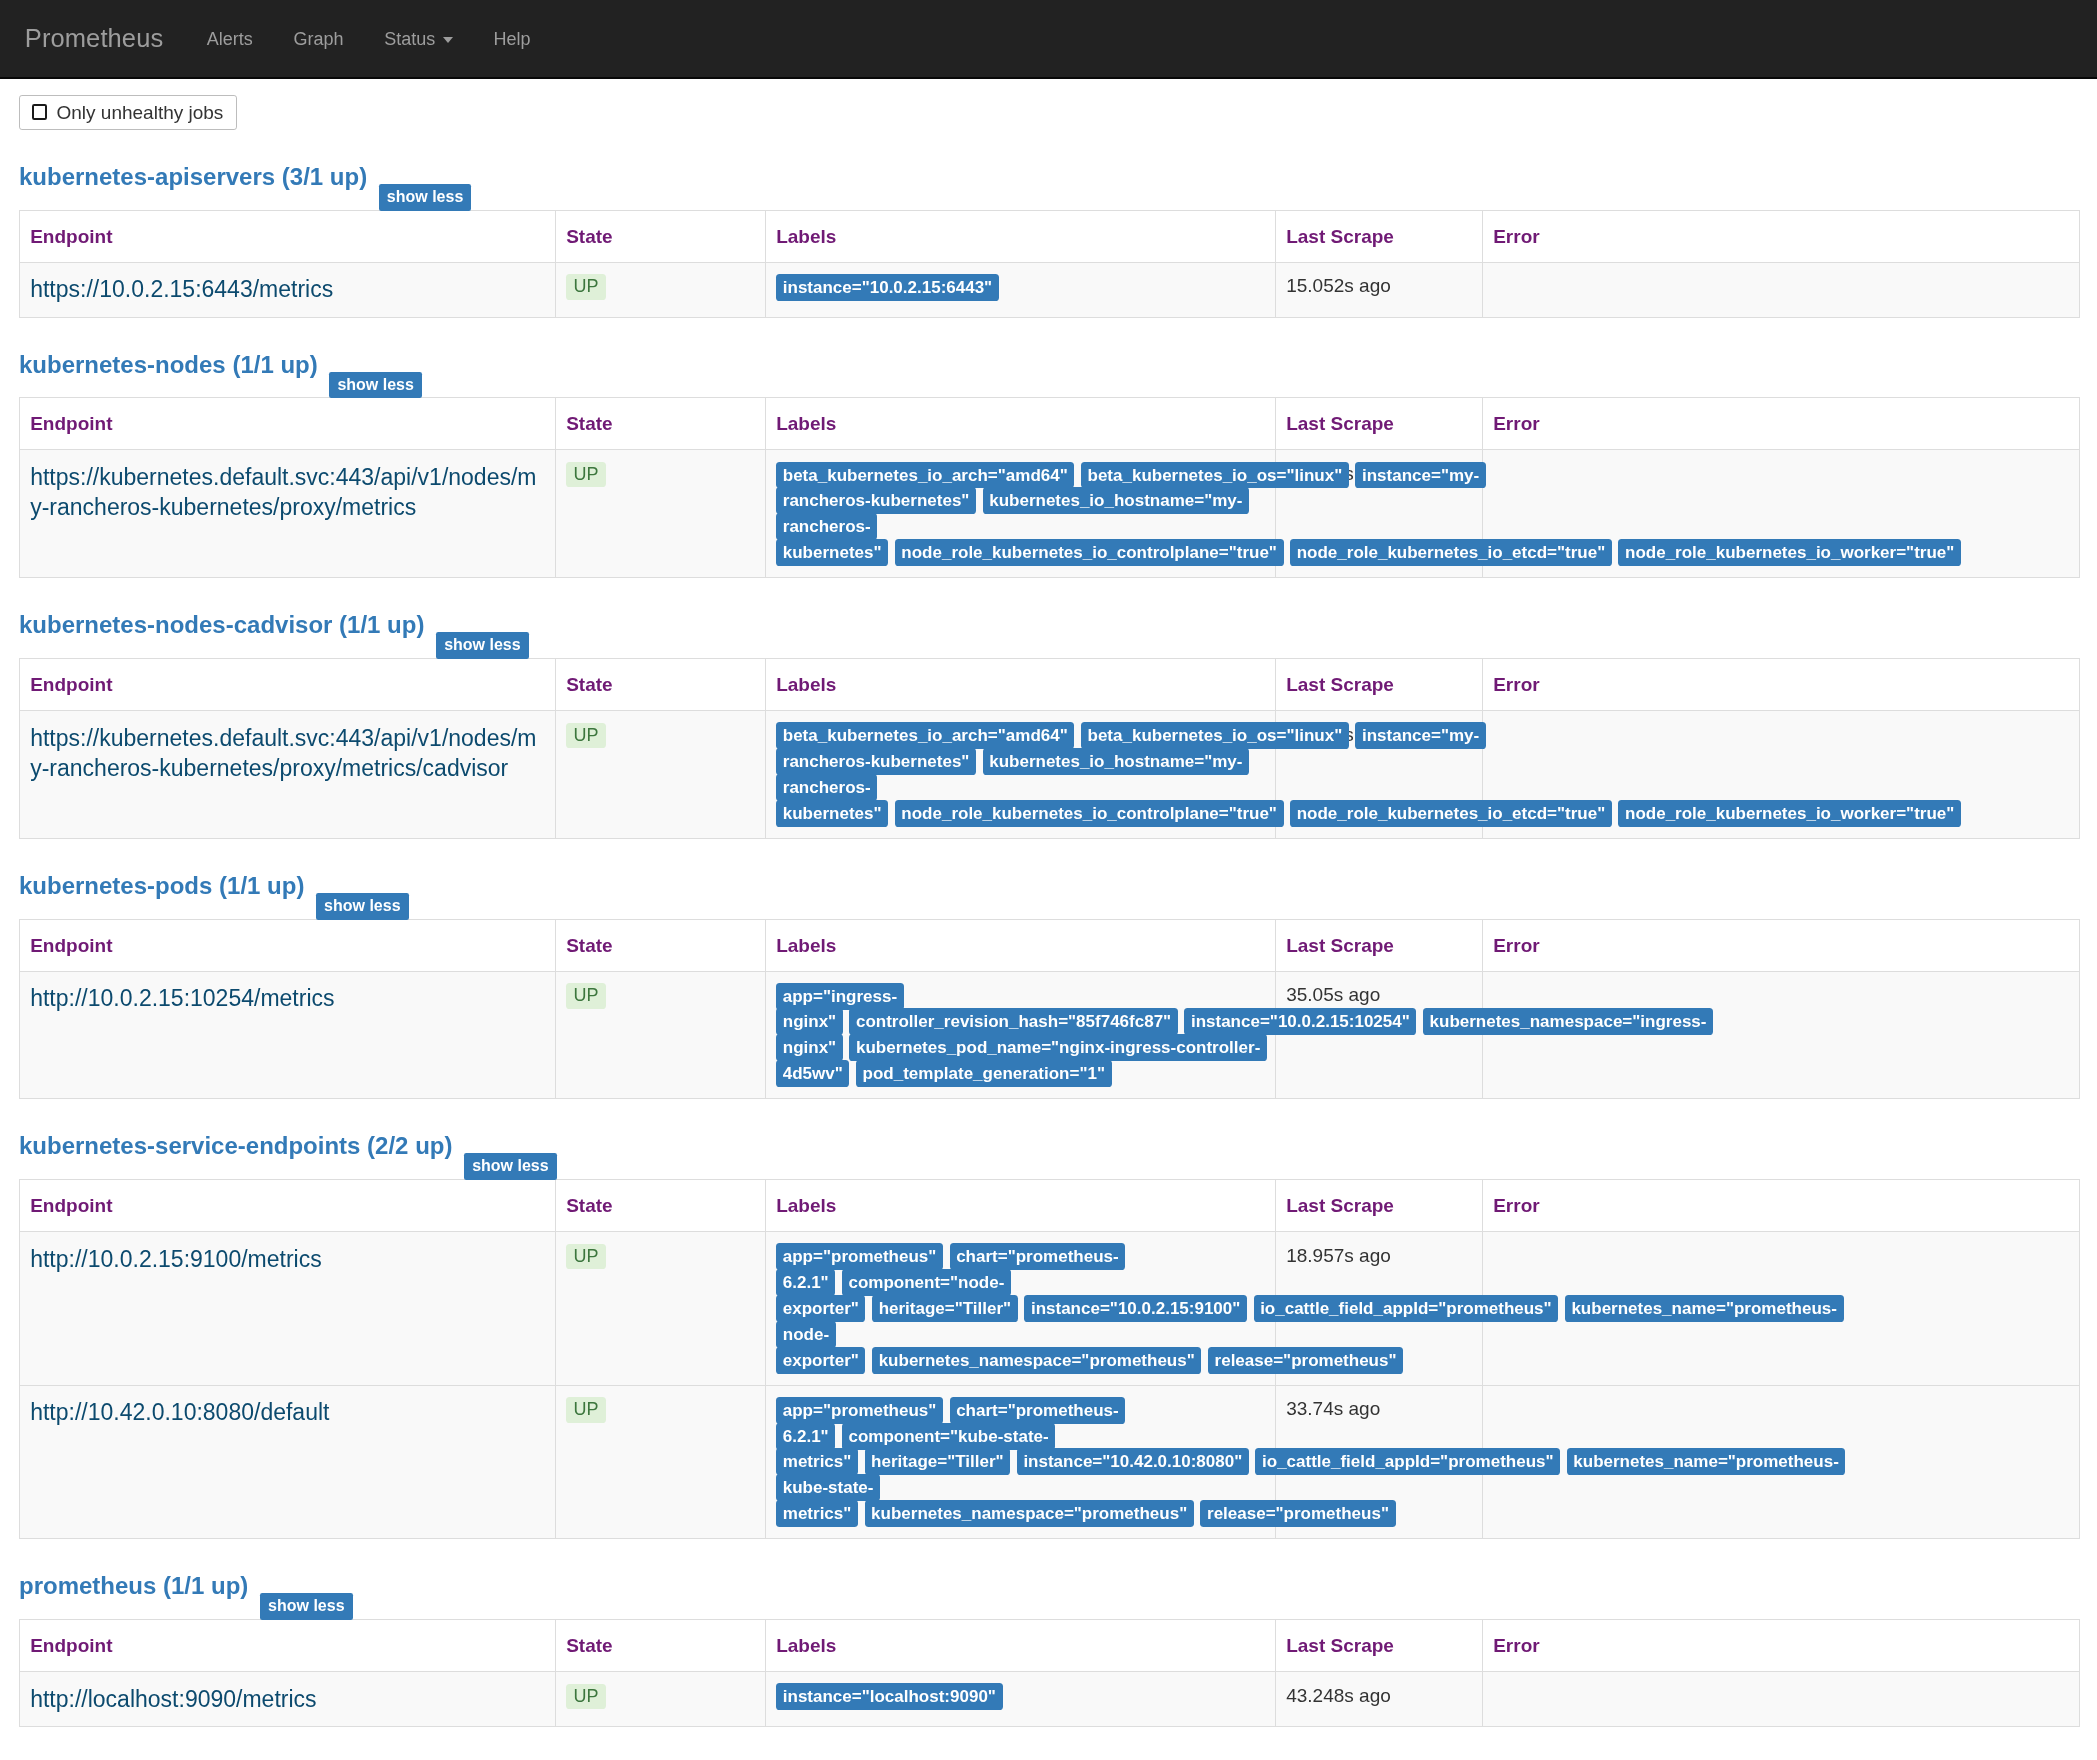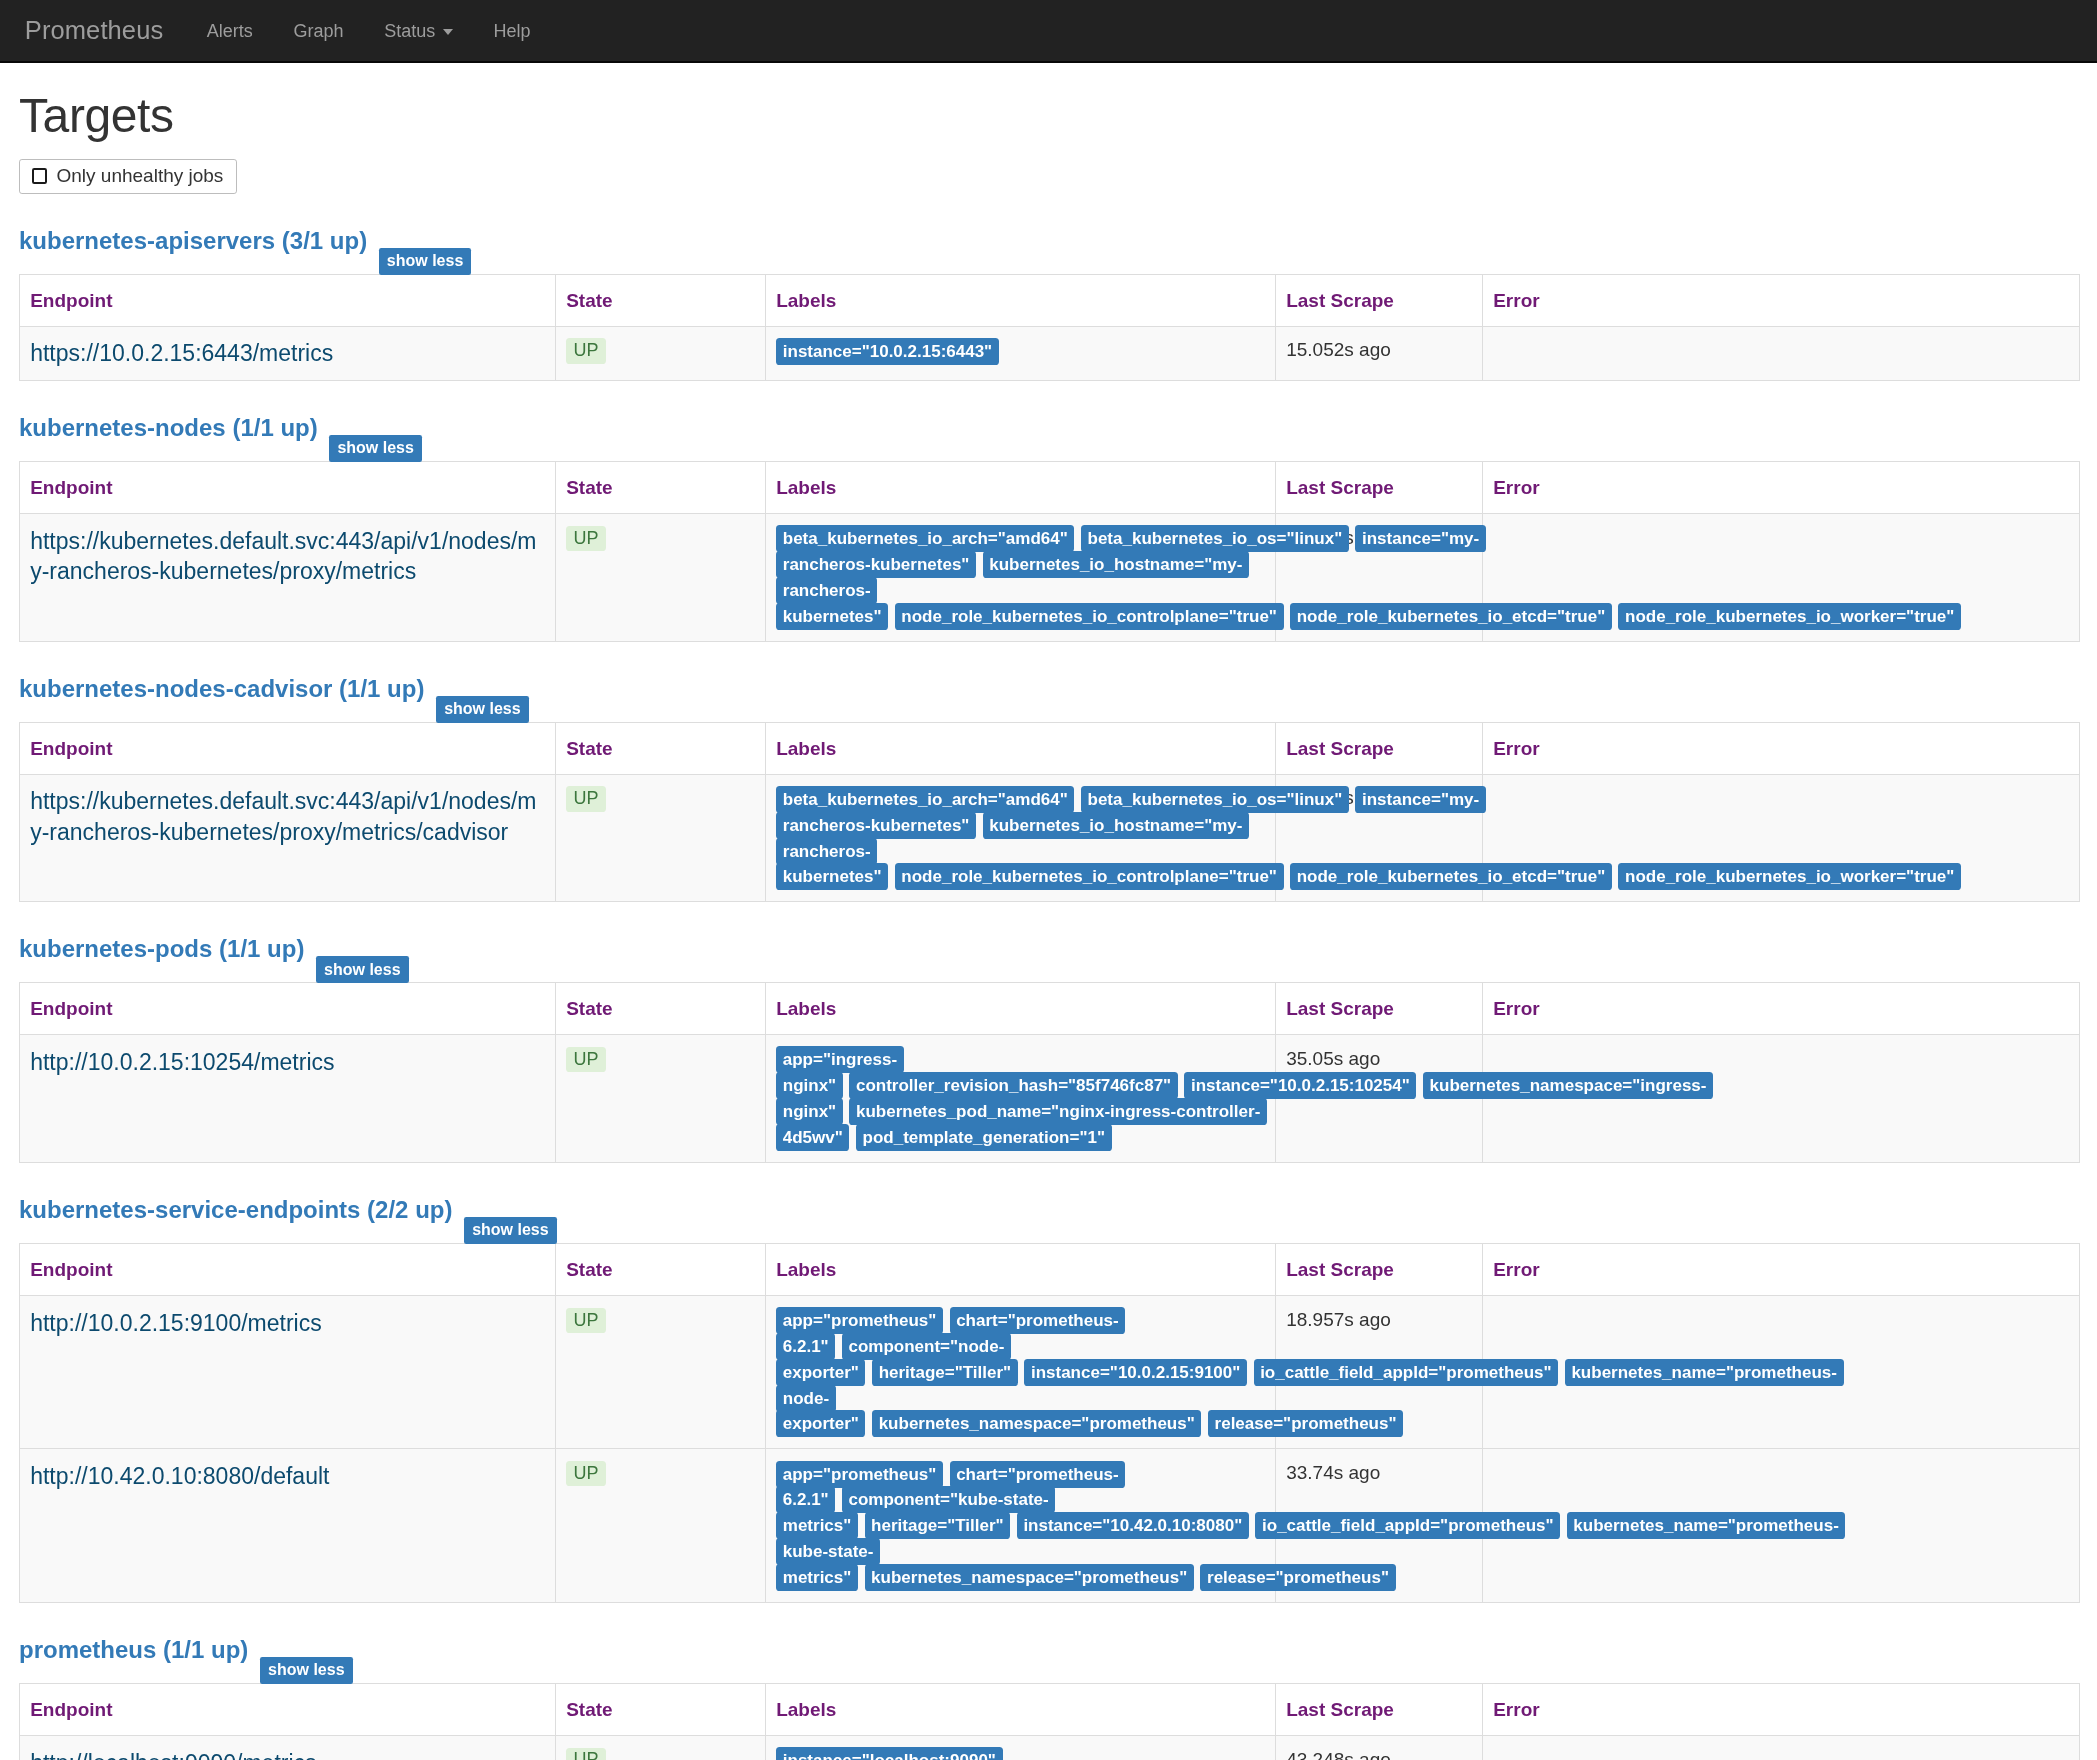--- a/index.html
+++ b/index.html
@@ -6,21 +6,21 @@
   html, body {
     margin: 0; padding: 0;
     background: #ffffff;
     font-family: "Liberation Sans", sans-serif;
   }
   body { width: 2097px; min-height: 1761px; position: relative; }
 
   
   .navbar {
     background: #222222;
-    height: 63px;
+    height: 79px;
     display: flex;
     align-items: center;
     padding-left: 19px;
     border-bottom: 2.2px solid #080808;
   }
   .brand {
     color: #9d9d9d;
     font-size: 25.5px;
     letter-spacing: 0.1px;
     padding: 0 23px 0 5.8px;
@@ -216,21 +216,20 @@
         <span class="caret"></span>
       </div>
       <div class="nav-link">
         <span>Help</span>
       </div>
     </div>
 </div>
 
 <div class="container">
 
-  <h1 class="page-title">Targets</h1>
 
   <div class="unhealthy-box">
     <span class="checkbox"></span>
     <span class="unhealthy-label">Only unhealthy jobs</span>
   </div>
 
   <div id="jobs-root">
       <div class="job-block">
         <div class="job-heading">
           <span class="job-title">kubernetes-apiservers (3/1 up)</span>

